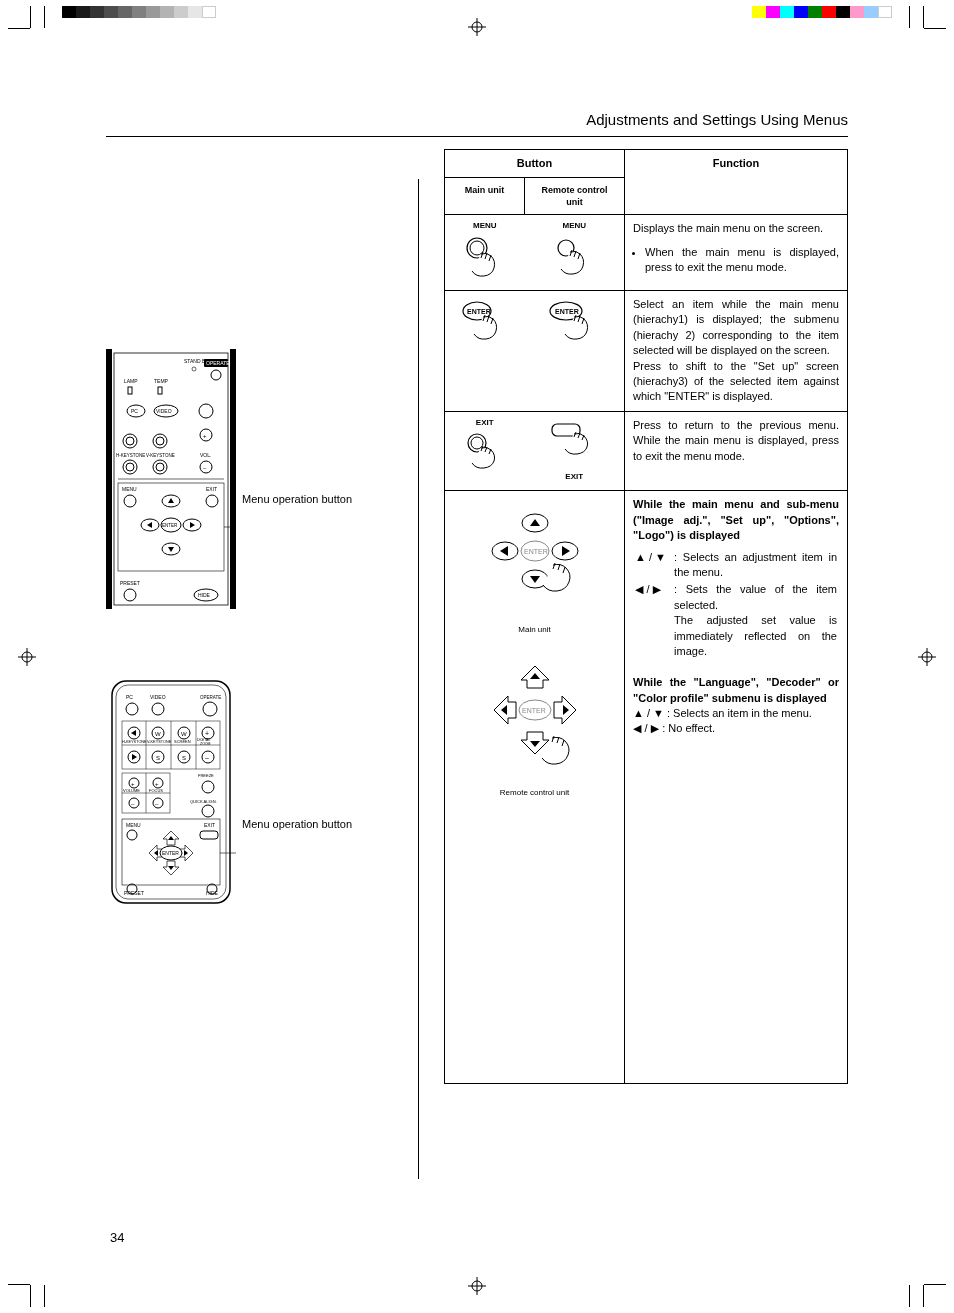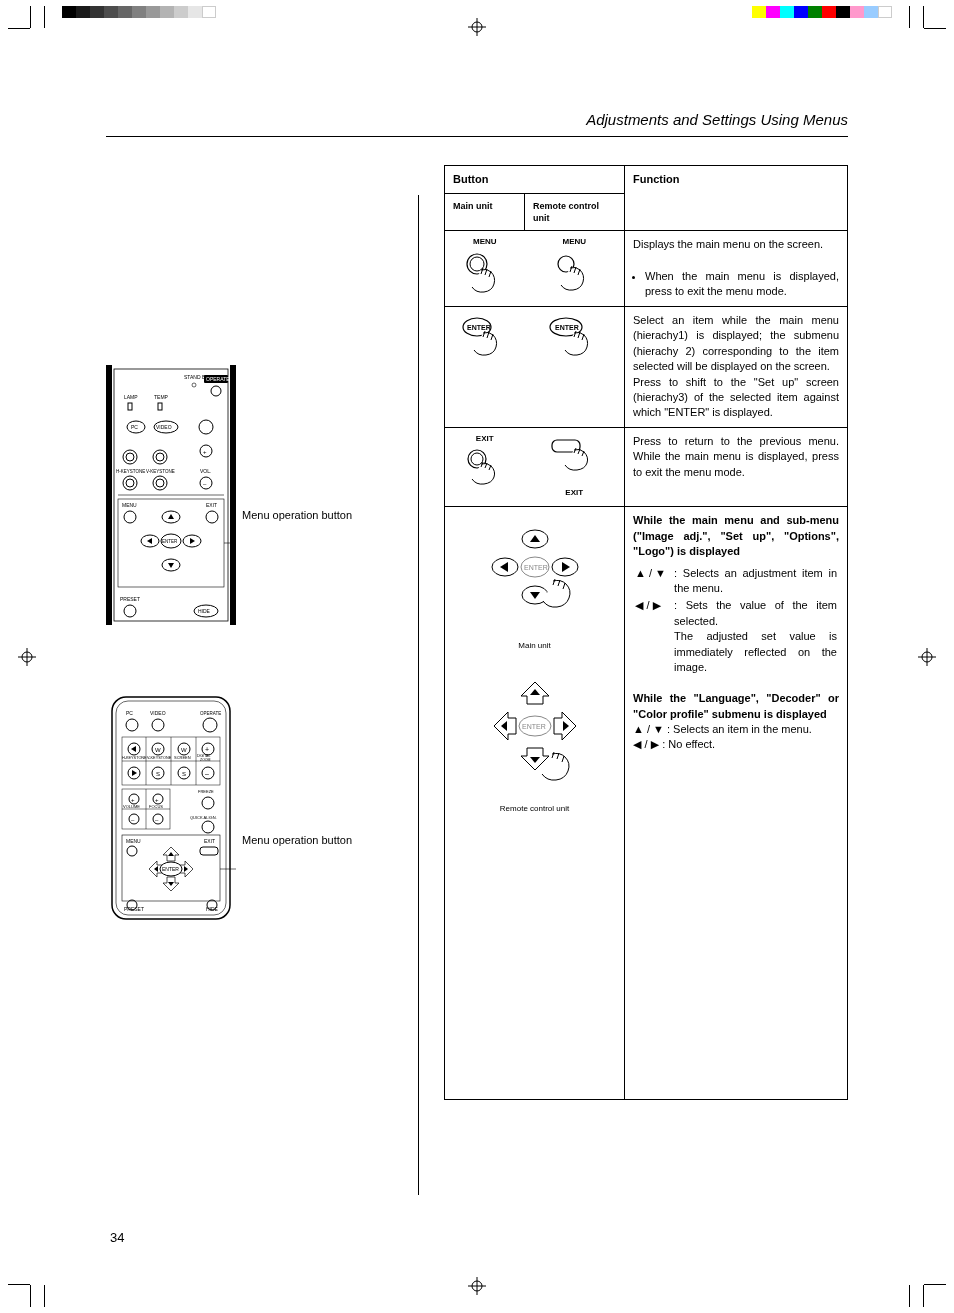--- a/index.html
+++ b/index.html
@@ -6,34 +6,34 @@
   .page{width:954px;height:1313px;position:relative;box-sizing:border-box}
   
   .reg-mark{position:absolute;width:18px;height:18px}
   .reg-mark svg{display:block}
   .crop{position:absolute;background:#000}
   .crop.h{height:1px;width:22px}
   .crop.v{width:1px;height:22px}
   .color-bar{position:absolute;top:6px;height:12px;display:flex}
   .color-bar span{width:14px;height:12px;display:block}
   .content{position:absolute;left:106px;right:106px;top:110px;bottom:90px}
-  .running-head{font-style:italic;font-size:15px;text-align:right;border-bottom:1px solid #000;padding-bottom:6px;margin-bottom:28px}
+  .running-head{font-size:15px;text-align:right;border-bottom:1px solid #000;padding-bottom:6px;margin-bottom:12px}
   .cols{display:flex;gap:20px}
   .left-col{width:300px;flex:none;position:relative;min-height:1030px}
   .divider{position:absolute;left:312px;top:30px;bottom:0;width:1px;background:#000}
   .right-col{flex:1;margin-left:18px}
   .section-title{background:#6a6a6a;color:#fff;font-weight:bold;font-size:13px;text-align:center;padding:4px 0;margin-bottom:10px}
   .intro{font-size:12px;margin-bottom:14px}
   table.func{border-collapse:collapse;width:100%;table-layout:fixed}
   table.func th,table.func td{border:1px solid #000;padding:6px 8px;vertical-align:top;font-size:11px}
-  table.func th{font-weight:bold;text-align:left}
+  table.func th{font-weight:bold;text-align:center}
   .btn-cell{text-align:center;padding:8px 4px}
   .btn-label{font-size:8px;font-weight:bold;margin-bottom:2px}
   .func-cell{font-size:11px;line-height:1.4;text-align:justify}
-  .func-cell ul{margin:16px 0 0 0;padding-left:12px}
+  .func-cell ul{margin:8px 0 0 0;padding-left:12px}
   .func-cell li{margin:0}
   .sub-b{font-weight:bold}
   .diag-box{margin-top:200px}
   .diag-caption{font-size:11px;margin-left:6px}
   .diag-flex{display:flex;align-items:center;}
   .page-num{position:absolute;left:110px;bottom:66px;font-size:13px}
   .mini-label{font-size:8px;text-align:center;margin-top:4px}
 </style>
 </head>
 <body>

